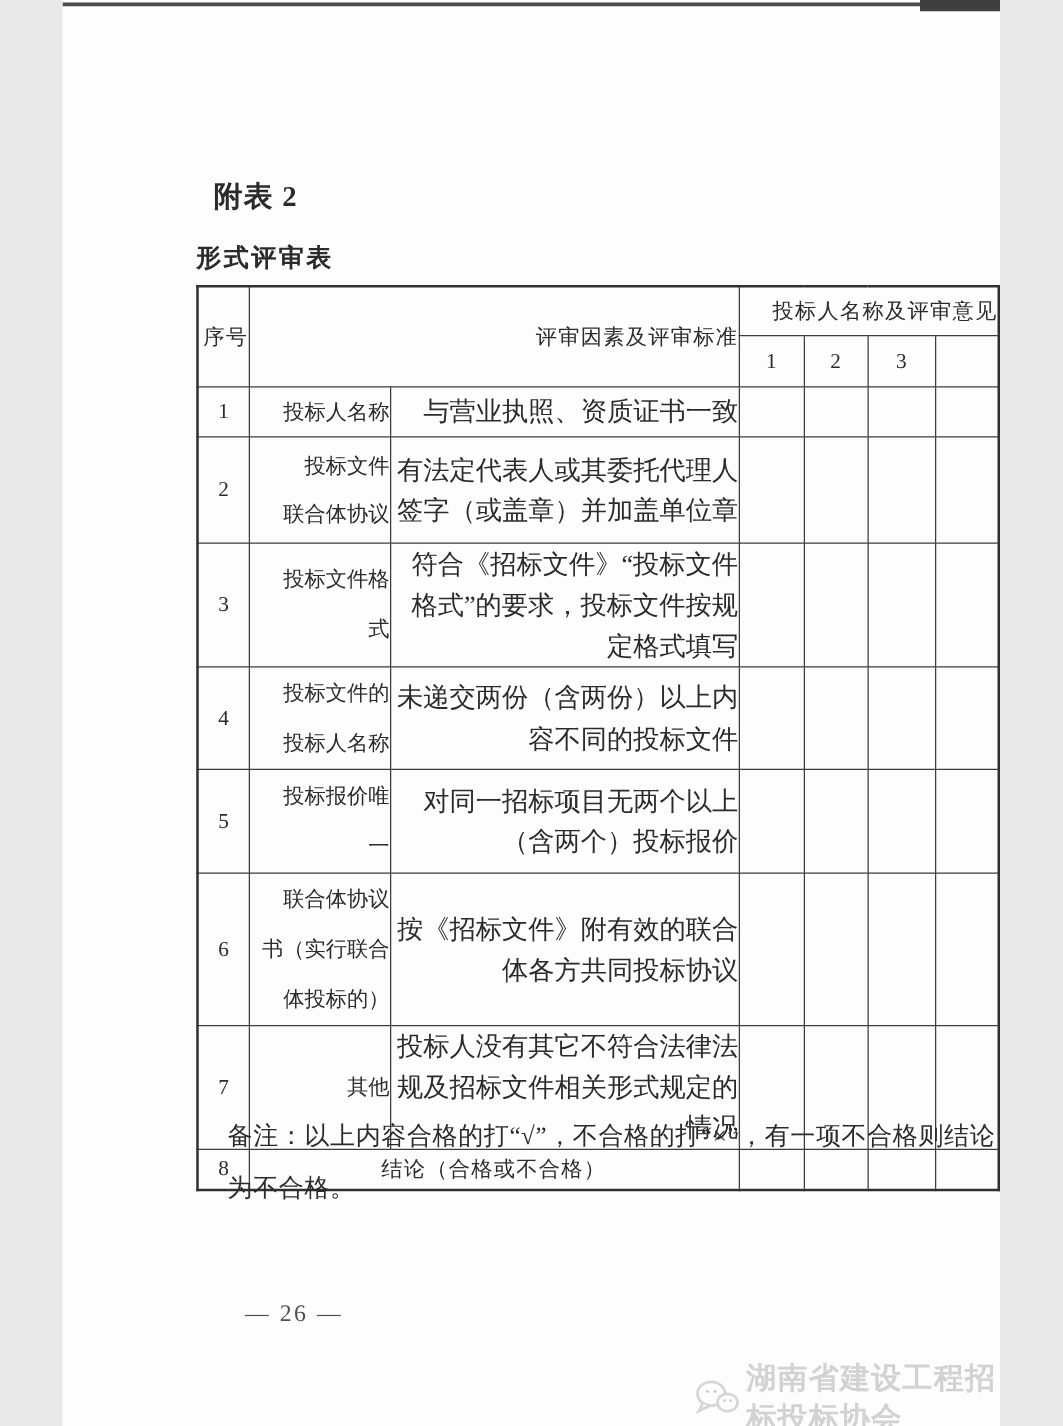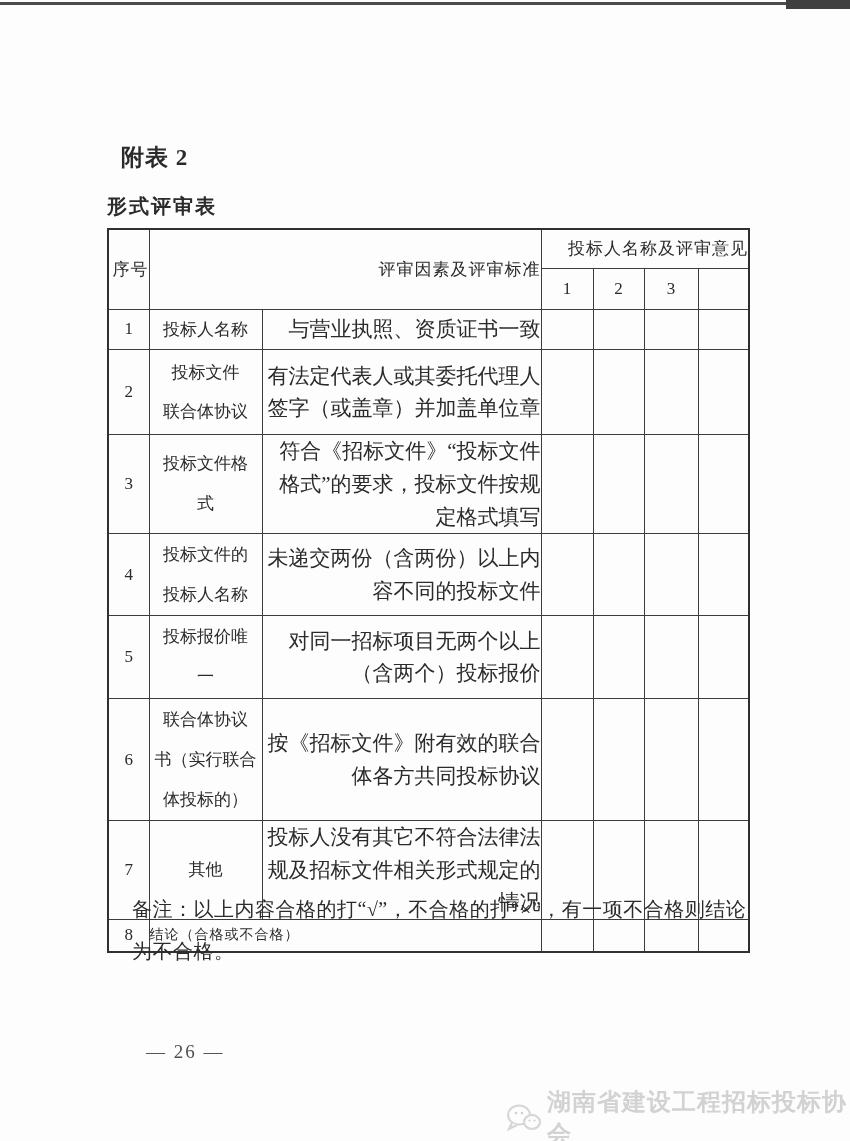--- a/index.html
+++ b/index.html
@@ -1,18 +1,18 @@
 <!DOCTYPE html>
 <html><head>
 <meta charset="utf-8">
 <style>
   html, body { margin: 0; padding: 0; background: #e9e9e9; }
   .page {
     position: relative;
-    width: 850px;
+    width: 750px;
     height: 1141px;
     margin: 0 auto;
     background: #fdfdfd;
     overflow: hidden;
     font-family: "Liberation Serif", serif;
     color: #2b2b2b;
     text-decoration: underline;
   }
   
   .scan-top-line {
@@ -42,28 +42,28 @@
     border: 1px solid #3c3c3c;
     vertical-align: middle;
     font-weight: normal;
     padding: 0;
     overflow: hidden;
   }
   .c-head  { text-align: right; font-size: 17px; letter-spacing: 1px; }
   .c-num   { text-align: center; font-size: 17px; }
   .c-no    { text-align: center; font-size: 17px; }
   .c-factor {
-    text-align: center; font-size: 17px; line-height: 2.35;
+    text-align: right; font-size: 17px; line-height: 2.35;
     white-space: pre-line; padding: 2px 2px;
   }
   .c-standard {
     font-size: 21px; line-height: 1.55; text-align: right;
     padding: 4px 8px 4px 12px;
   }
-  .c-conclusion { font-size: 14px; letter-spacing: 1px; }
+  .c-conclusion { text-align: center; font-size: 17px; letter-spacing: 1px; }
   .note {
     position: absolute; left: 119px; top: 888px; width: 636px;
     font-size: 20px; line-height: 2.1; letter-spacing: 0.5px;
     white-space: pre-line;
     margin-left: 13px;
   }
   .signature-line {
     position: absolute; left: 119px; top: 963px;
     font-size: 20px; letter-spacing: 1px;
   }

